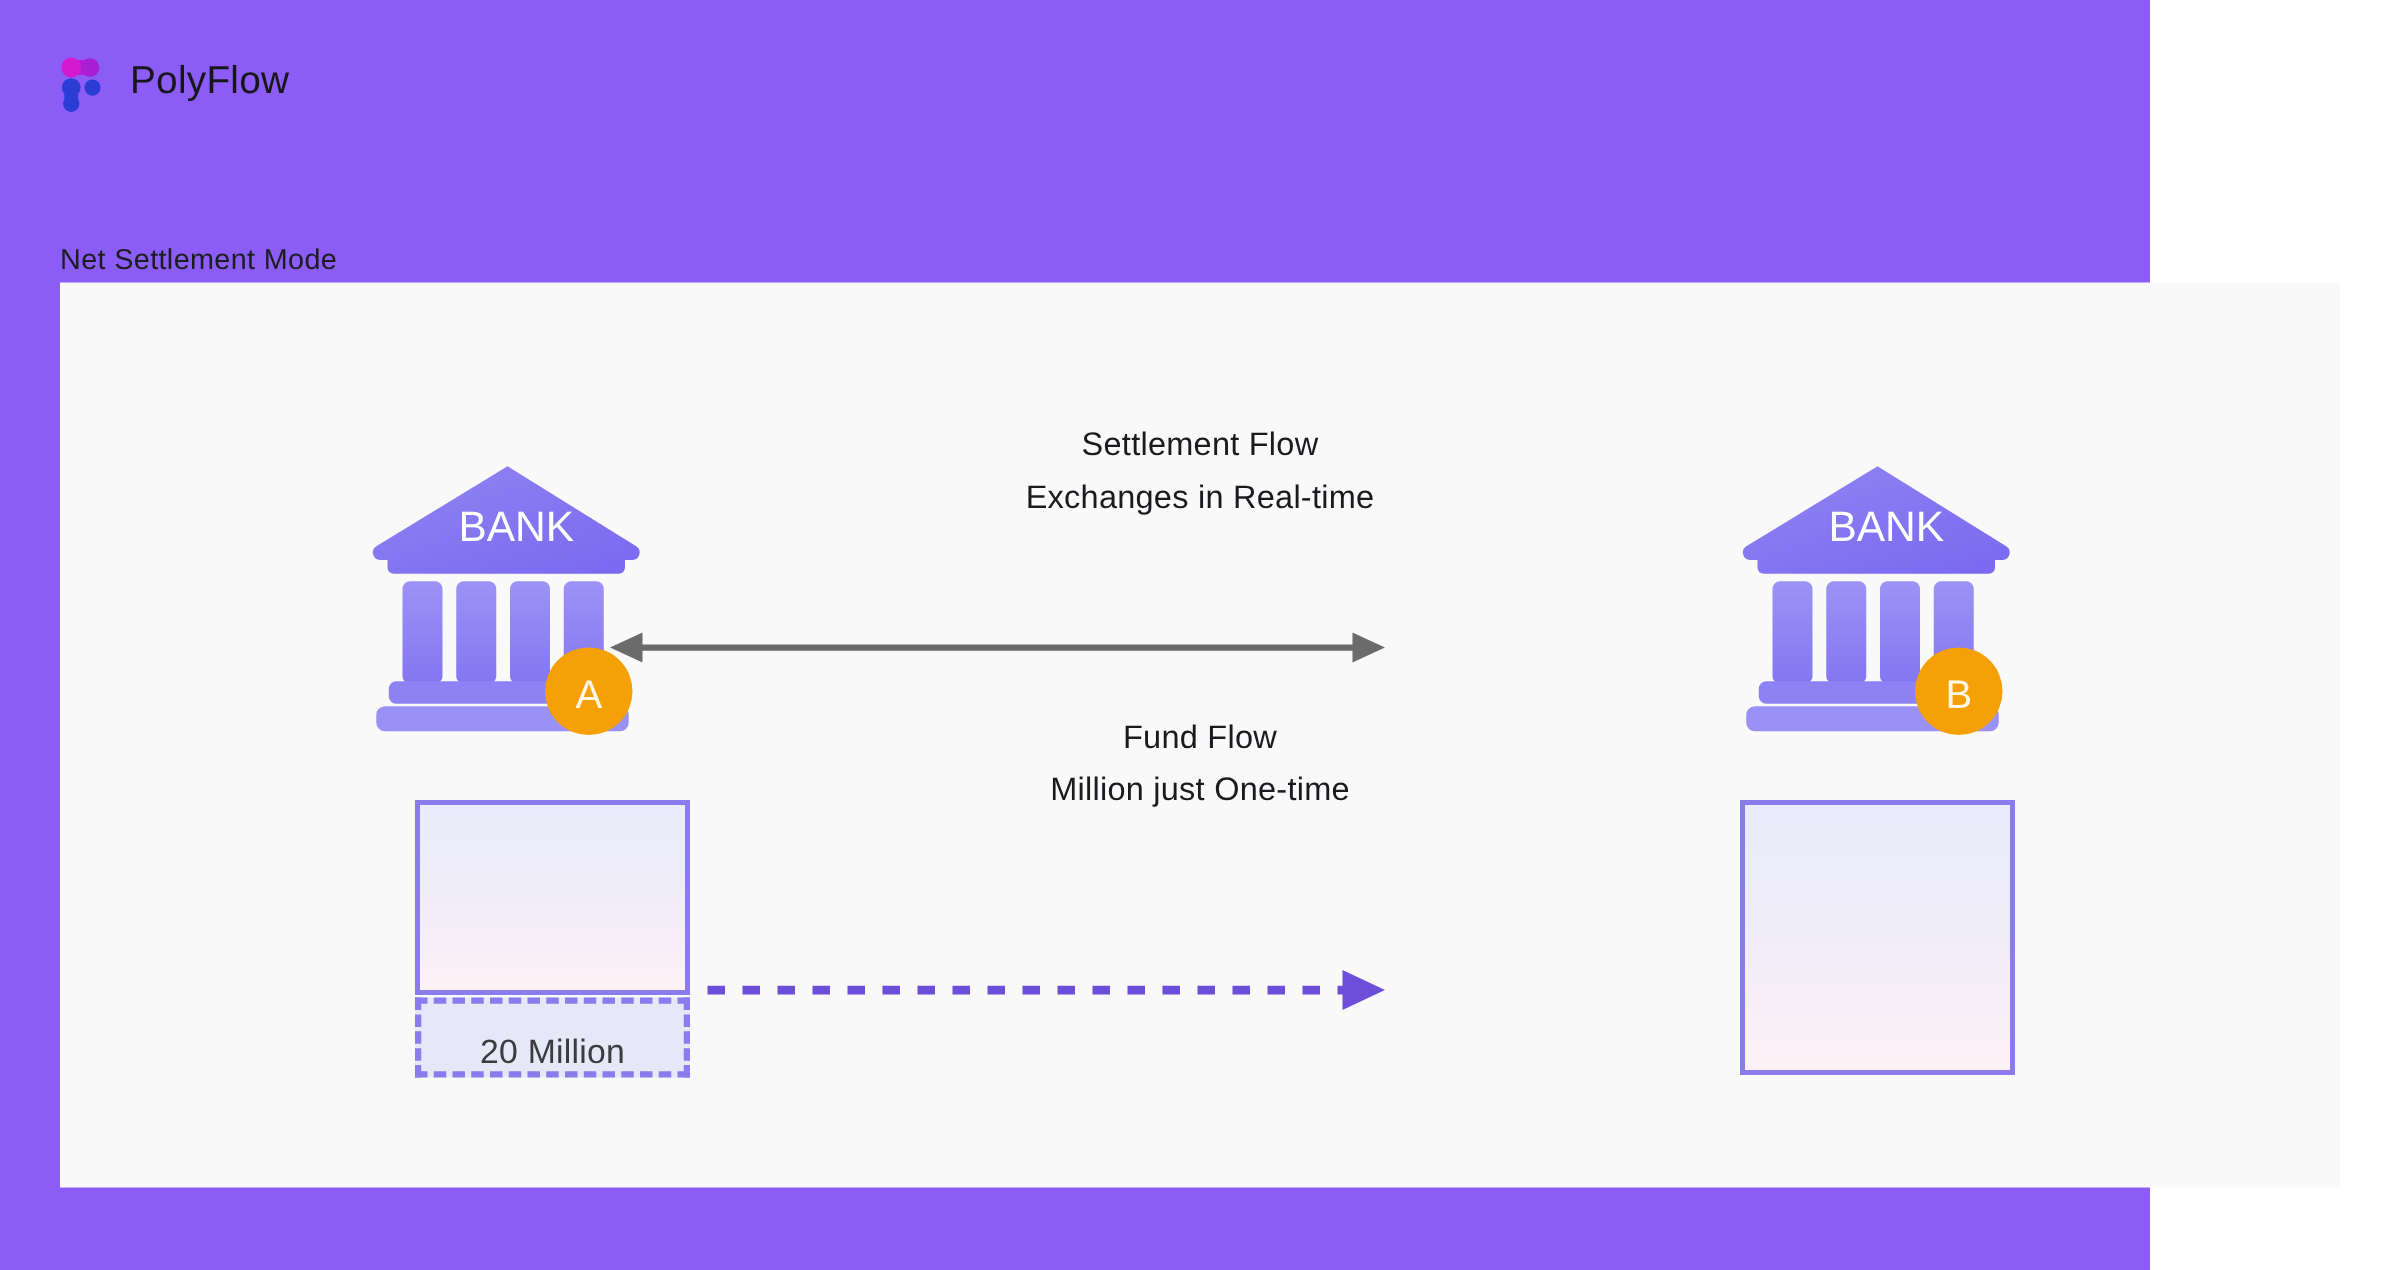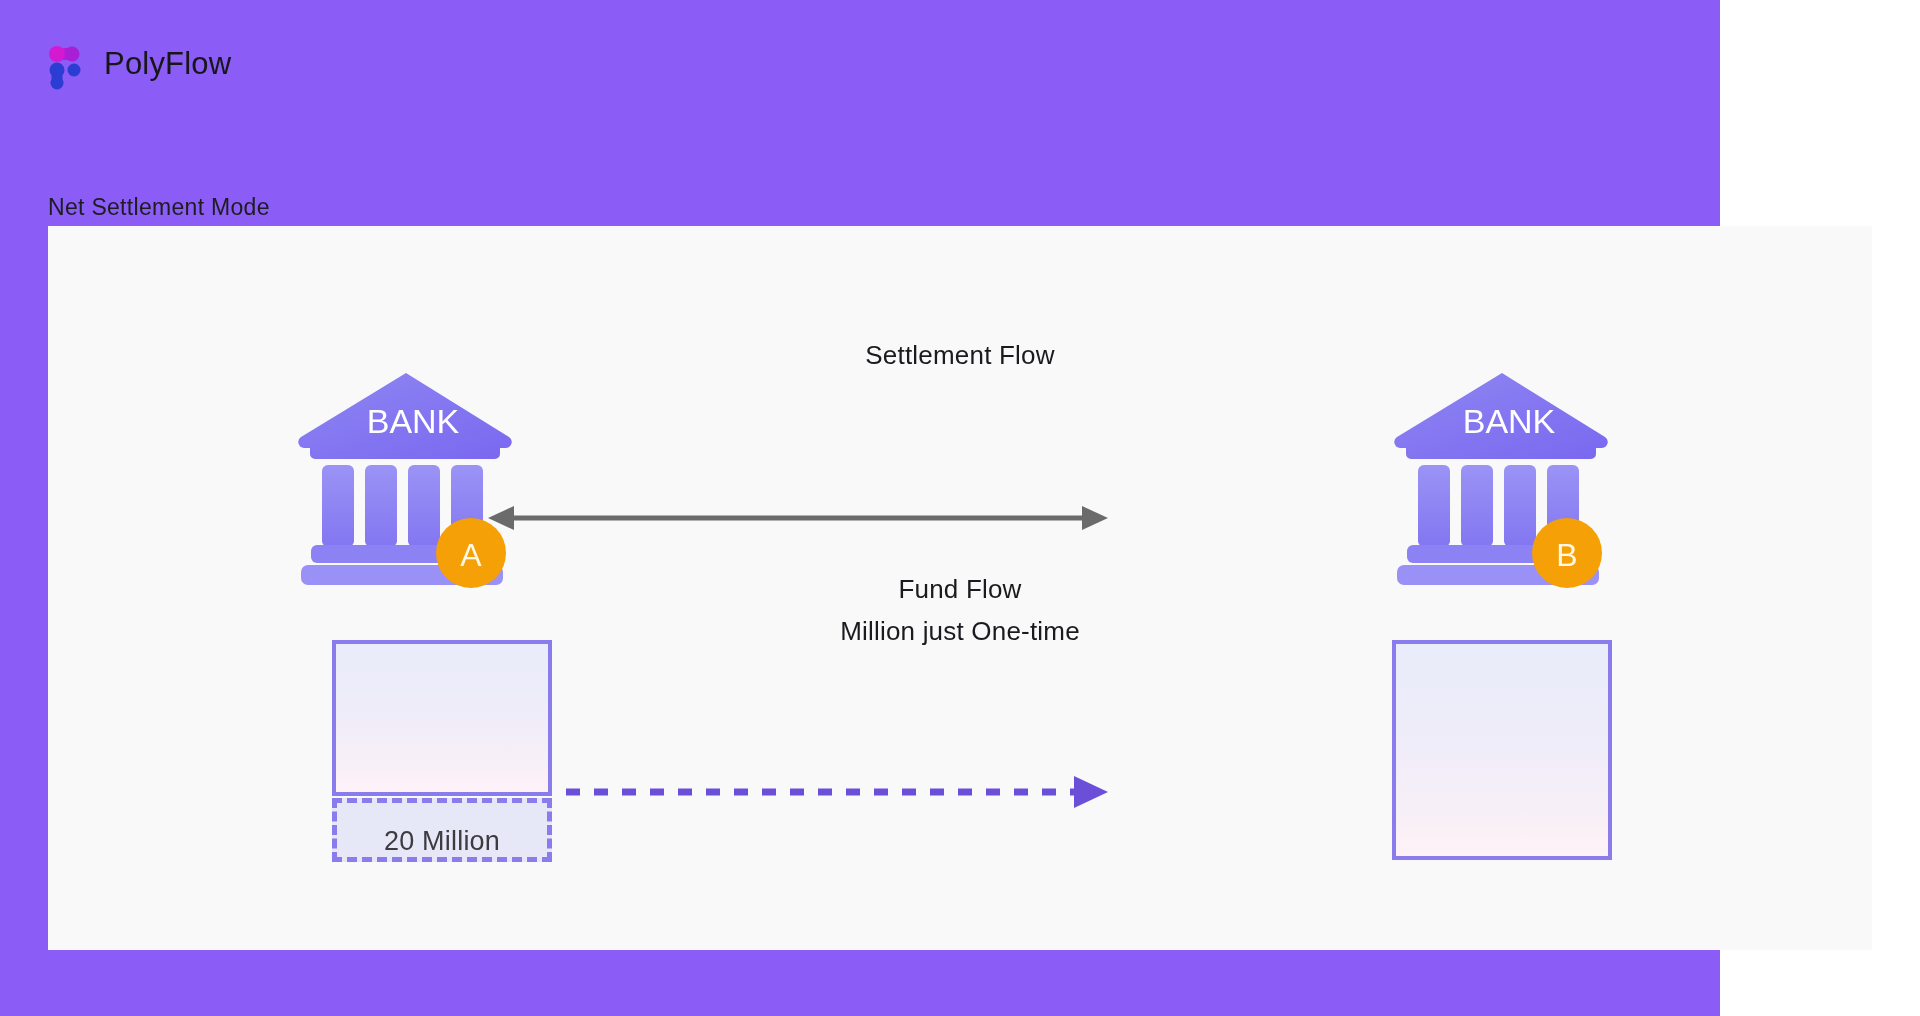--- a/index.html
+++ b/index.html
@@ -148,20 +148,21 @@
         <rect x="156" y="100" width="32" height="82" rx="6" fill="url(#bgB2)"></rect>
         <rect x="16" y="180" width="182" height="18" rx="6" fill="#8d82f3"></rect>
         <rect x="6" y="200" width="202" height="20" rx="7" fill="#9a91f6"></rect>
         <circle cx="176" cy="188" r="35" fill="#f5a007"></circle>
         <text x="176" y="201" font-family="'Liberation Sans', sans-serif" font-size="32" fill="#fff8e6" text-anchor="middle">B</text>
       </svg>
     </div>
 
     <div class="flow-label label-info">
       <div>Settlement Flow</div>
+      <div>Exchanges in Real-time</div>
     </div>
 
     <svg class="arrow-svg arrow-info" viewBox="0 0 620 28" xmlns="http://www.w3.org/2000/svg">
       <line x1="22" y1="14" x2="598" y2="14" stroke="#6b6b6b" stroke-width="5"></line>
       <polygon points="0,14 26,2 26,26" fill="#6b6b6b"></polygon>
       <polygon points="620,14 594,2 594,26" fill="#6b6b6b"></polygon>
     </svg>
 
     <div class="flow-label label-fund">
       <div>Fund Flow</div>

